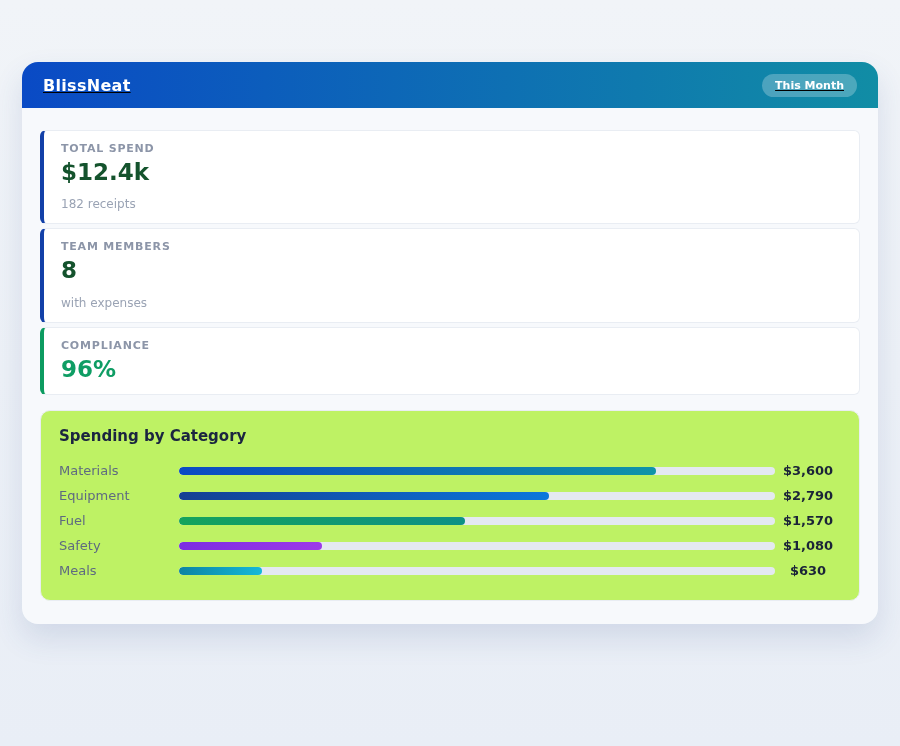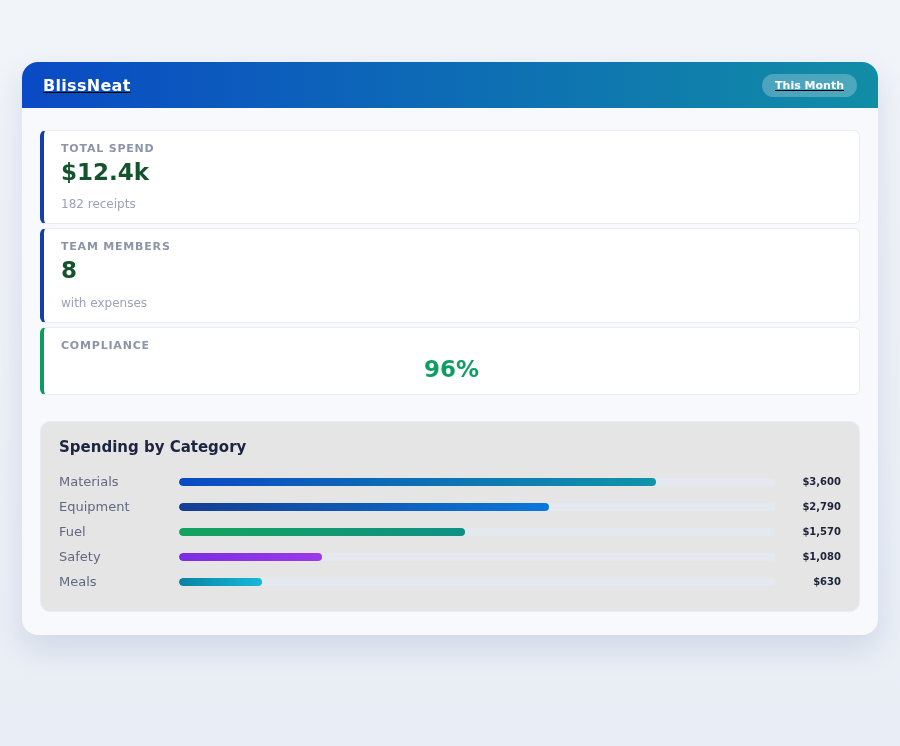--- a/index.html
+++ b/index.html
@@ -60,31 +60,31 @@
     color: #8c95a8;
     text-transform: uppercase;
   }
   .stat-value {
     font-size: 23px;
     font-weight: bold;
     color: #14532d;
     line-height: 1.15;
     margin-top: 4px;
   }
-  .stat-card.green .stat-value { color: #0f9d64; text-align: center; }
+  .stat-card.green .stat-value { color: #0f9d64; }
   .stat-sub {
     font-size: 12px;
     color: #9aa3b4;
     margin-top: 12px;
   }
   .category-card {
-    background: #e5e5e5;
+    background: #bef264;
     border: 1px solid #e9edf3;
     border-radius: 10px;
-    margin-top: 26px;
+    margin-top: 15px;
     padding: 16px 18px 17px 18px;
   }
   .category-title {
     font-size: 15px;
     font-weight: bold;
     color: #1b2540;
     margin-bottom: 13px;
   }
   .cat-row {
     display: flex;
@@ -104,22 +104,22 @@
     background: #e4e9f0;
     overflow: hidden;
   }
   .cat-fill {
     height: 100%;
     border-radius: 4px;
   }
   .cat-value {
     width: 66px;
     flex-shrink: 0;
-    text-align: right;
-    font-size: 10px;
+    text-align: center;
+    font-size: 13px;
     font-weight: bold;
     color: #1b2438;
   }
 </style>
 </head>
 <body>
 
 <div class="panel">
 
   <div class="header">

